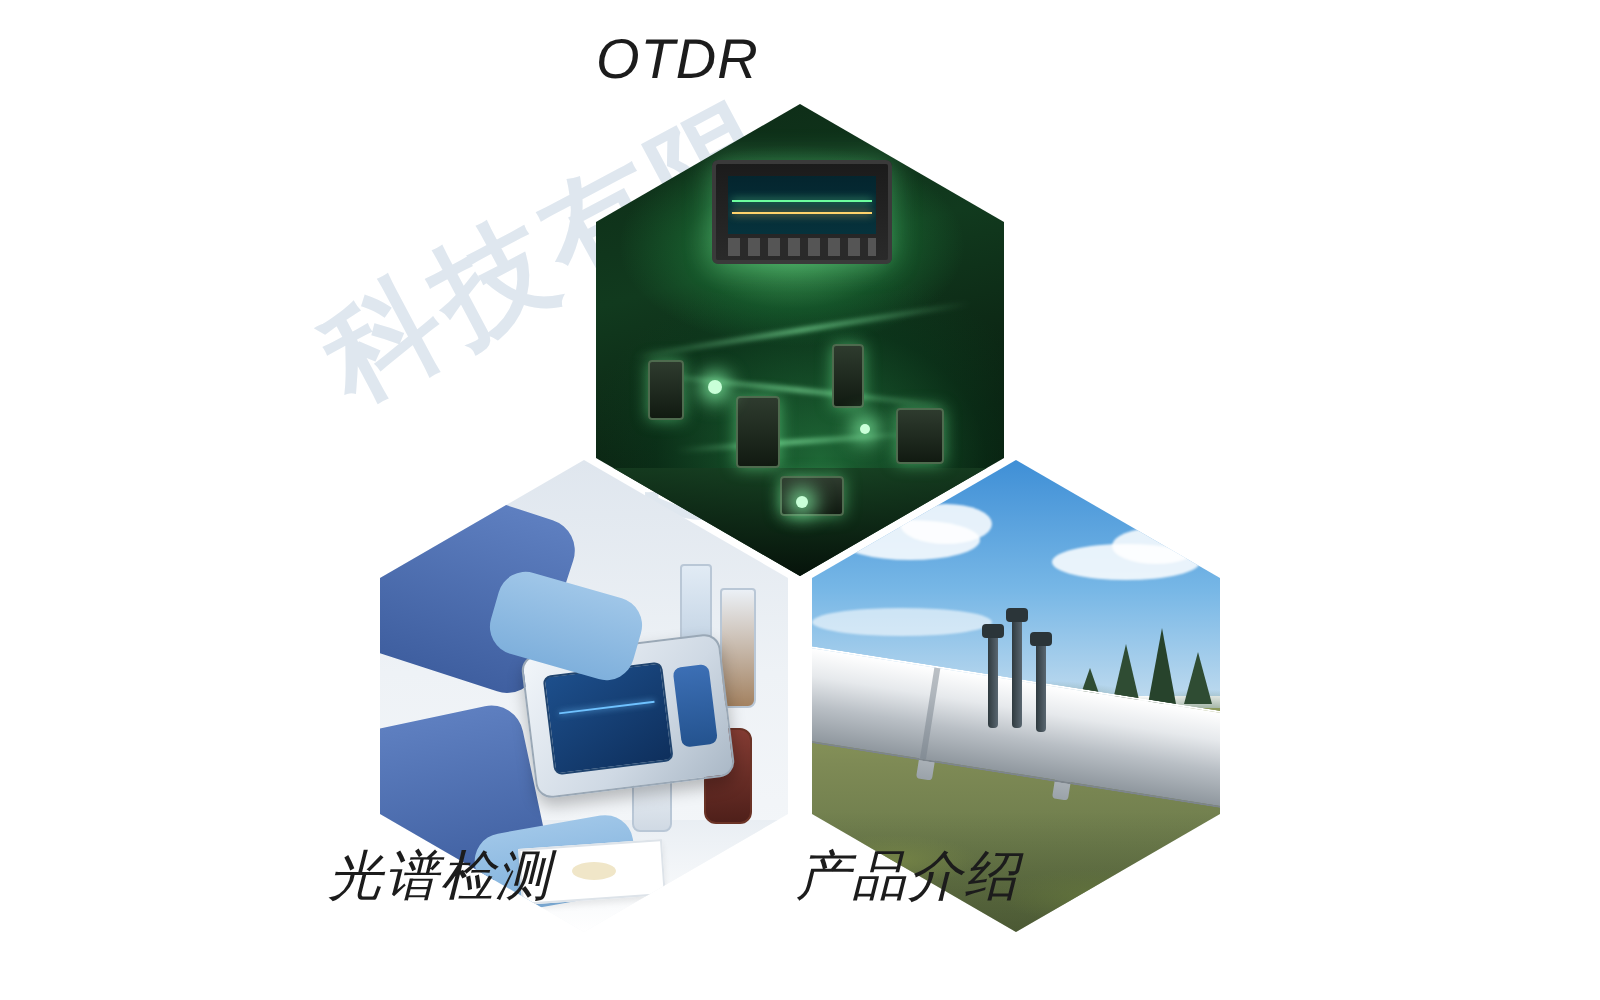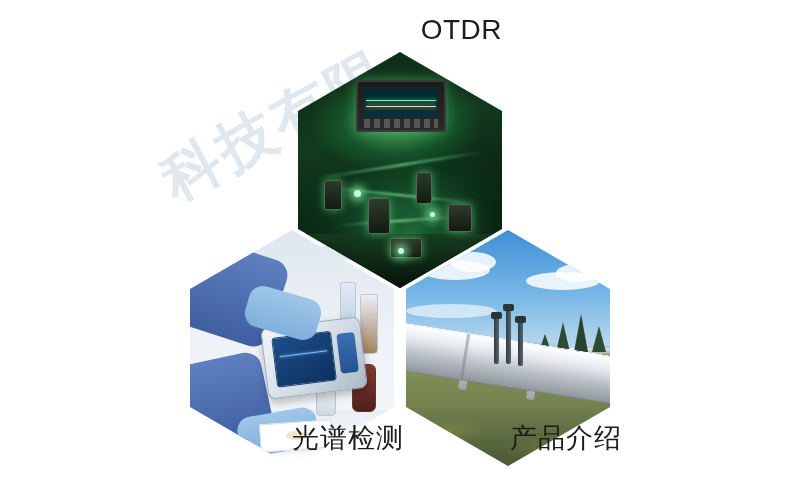--- a/index.html
+++ b/index.html
@@ -288,36 +288,37 @@
     background: #2b3539;
     border-radius: 2px;
   }
   .riser-cap.rc1 { left: 85px; top: 82px; }
   .riser-cap.rc2 { left: 97px; top: 74px; }
   .riser-cap.rc3 { left: 109px; top: 86px; }
 
   
   .caption {
     position: absolute;
-    text-align: right;
+    text-align: left;
     color: #1c1c1c;
     font-size: 27px;
     letter-spacing: 1px;
     white-space: nowrap;
     z-index: 3;
     font-family: "DejaVu Sans", sans-serif;
+    font-style: italic;
   }
   #caption-top {
     left: 298px; width: 204px;
     top: 14px;
     font-family: "Liberation Sans", sans-serif;
     font-size: 28px;
     letter-spacing: 0.5px;
   }
-  #caption-bl { left: 180px; width: 224px; top: 420px; }
+  #caption-bl { left: 164px; width: 224px; top: 420px; }
   #caption-br { left: 398px; width: 224px; top: 420px; }
 </style>
 </head>
 <body>
 
 <div id="watermark">
   <span class="wm-line1">科技有限</span>
   <span class="wm-line2">产品介绍</span>
 </div>
 

